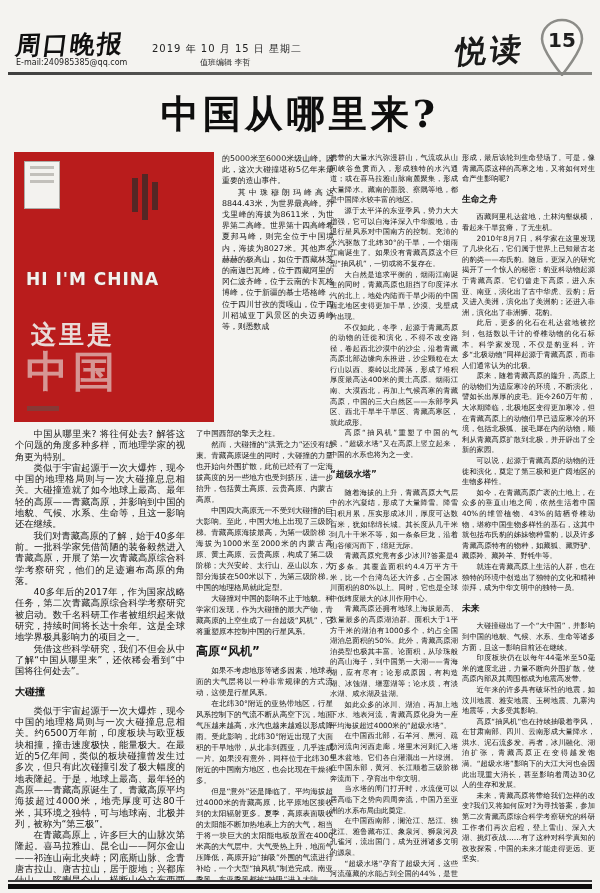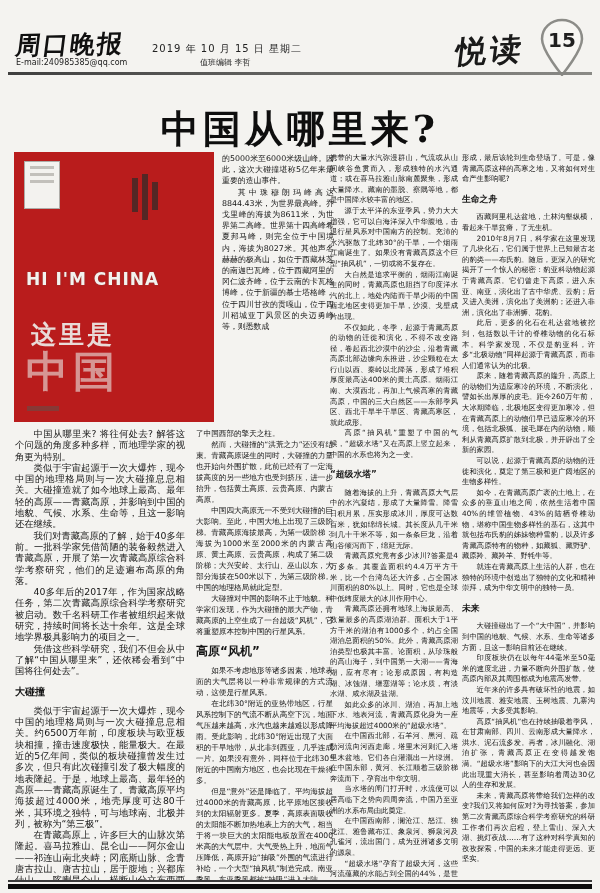--- a/index.html
+++ b/index.html
@@ -14,21 +14,21 @@
   .header-meta{position:absolute;left:16px;top:57px;font-size:8px;color:#222;}
   .header-meta span{margin-right:70px;}
   .section-name{position:absolute;right:76px;top:30px;font-family:"DejaVu Serif",serif;
                 font-weight:900;font-size:31px;letter-spacing:3px;color:#1a1a1a;
                 transform:skewX(-10deg) rotate(-3deg);}
   .page-pin{position:absolute;right:14px;top:18px;}
   .header-rule{position:absolute;left:8px;right:8px;top:72px;height:3px;
                background:linear-gradient(to right,#3f3f3f,#8a8a86);}
 
   
-  .article-title{position:absolute;left:0;right:0;top:88px;margin:16px;text-align:center;
+  .article-title{position:absolute;left:0;right:0;top:88px;margin:1px;text-align:center;
                  font-family:"DejaVu Serif",serif;font-weight:900;font-size:38px;
                  letter-spacing:4px;color:#0e0e0e;}
 
   
   .cover{position:absolute;left:14px;top:152px;width:200px;height:270px;overflow:hidden;
          background:
            radial-gradient(120px 75px at 62% 26%, #6e6d68 0%, #8b8a84 42%, rgba(166,165,159,0) 72%),
            radial-gradient(95px 62px at 34% 42%, #737playsinline 0%, rgba(0,0,0,0) 0%),
            radial-gradient(95px 62px at 34% 42%, #747470 0%, #96958e 48%, rgba(172,170,164,0) 78%),
            radial-gradient(70px 48px at 82% 48%, #9b9992 0%, rgba(188,186,180,0) 70%),

